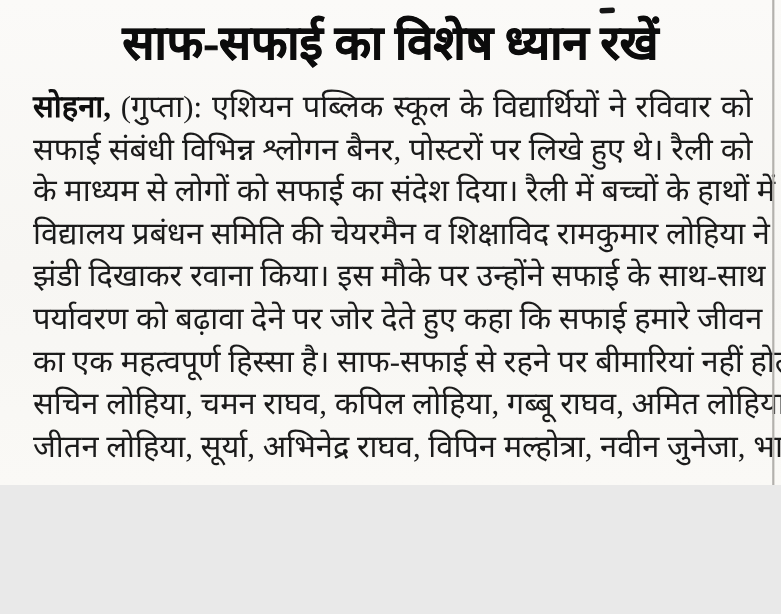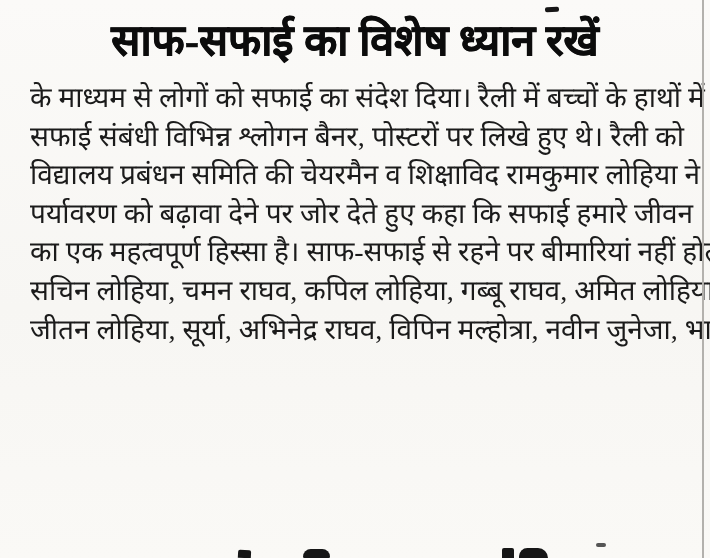--- a/index.html
+++ b/index.html
@@ -3,21 +3,21 @@
 <meta charset="utf-8">
 <style>
   html, body {
     margin: 0;
     padding: 0;
     background: #e9e9e9;
   }
   .clipping {
     position: relative;
     width: 710px;
-    height: 558px;
+    height: 441px;
     margin: 0;
     background: linear-gradient(180deg, #fbfaf8 0%, #f7f6f3 55%, #faf9f6 100%);
     overflow: hidden;
     font-family: "Liberation Serif", "DejaVu Serif", serif;
     color: #1b1b1b;
   }
   
   .col-rule {
     position: absolute;
     top: 0;
@@ -82,23 +82,25 @@
 </head>
 <body>
 
 <div class="clipping">
 
   <div class="frag frag-top"></div>
 
   <h1 class="headline">साफ-सफाई का विशेष ध्यान रखें</h1>
 
   <div class="article-body">
+    <p class="bline"><span class="lead">सोहना,</span><span> (गुप्ता): एशियन पब्लिक स्कूल के विद्यार्थियों ने रविवार को</span></p>
+    <p class="bline">सफाई संबंधी विभिन्न श्लोगन बैनर, पोस्टरों पर लिखे हुए थे। रैली को</p>
     <p class="bline">के माध्यम से लोगों को सफाई का संदेश दिया। रैली में बच्चों के हाथों में</p>
-    <p class="bline">सफाई संबंधी विभिन्न श्लोगन बैनर, पोस्टरों पर लिखे हुए थे। रैली को</p>
     <p class="bline">विद्यालय प्रबंधन समिति की चेयरमैन व शिक्षाविद रामकुमार लोहिया ने</p>
+    <p class="bline">झंडी दिखाकर रवाना किया। इस मौके पर उन्होंने सफाई के साथ-साथ</p>
     <p class="bline">पर्यावरण को बढ़ावा देने पर जोर देते हुए कहा कि सफाई हमारे जीवन</p>
     <p class="bline">का एक महत्वपूर्ण हिस्सा है। साफ-सफाई से रहने पर बीमारियां नहीं होती</p>
     <p class="bline">सचिन लोहिया, चमन राघव, कपिल लोहिया, गब्बू राघव, अमित लोहिया,</p>
     <p class="bline">जीतन लोहिया, सूर्या, अभिनेद्र राघव, विपिन मल्होत्रा, नवीन जुनेजा, भारती</p>
   </div>
 
   <div class="col-rule"></div>
 
   <div class="frag frag-b1"></div>
   <div class="frag frag-b2"></div>

